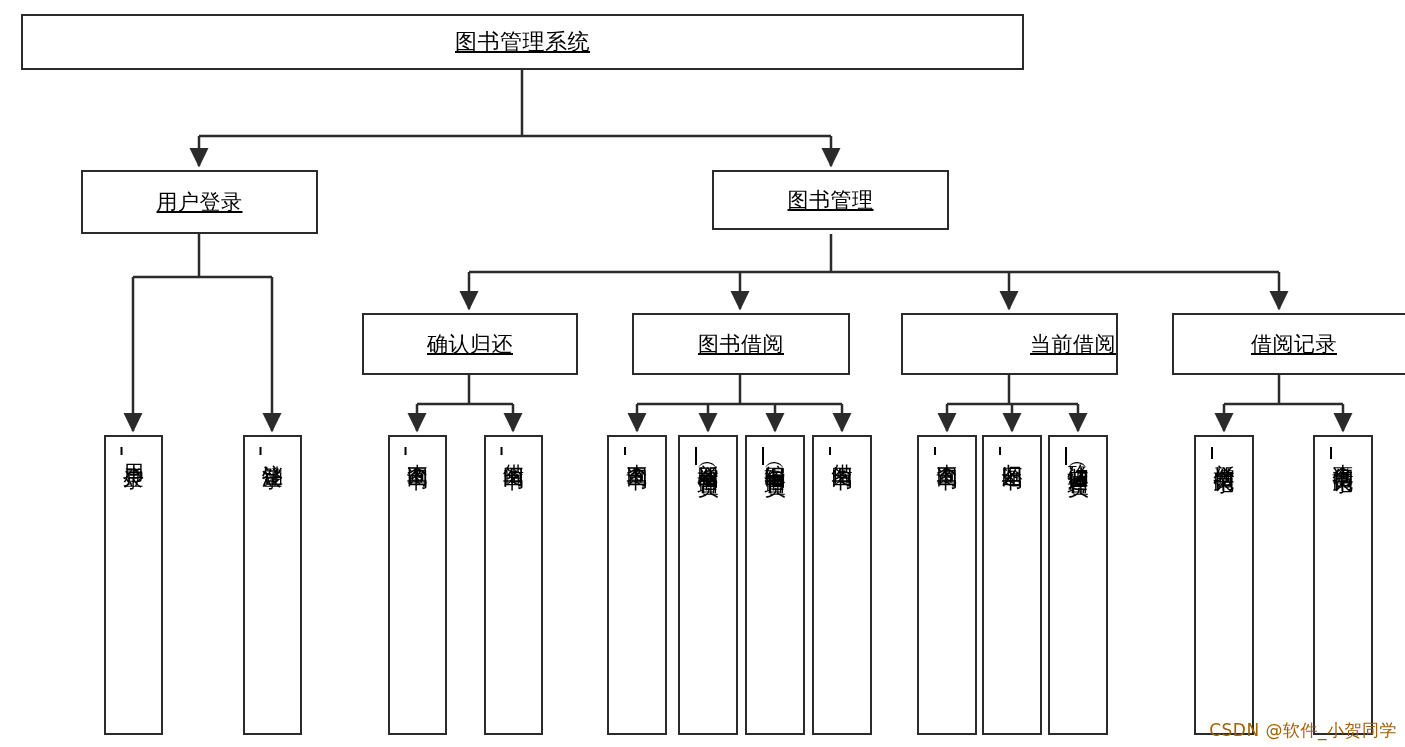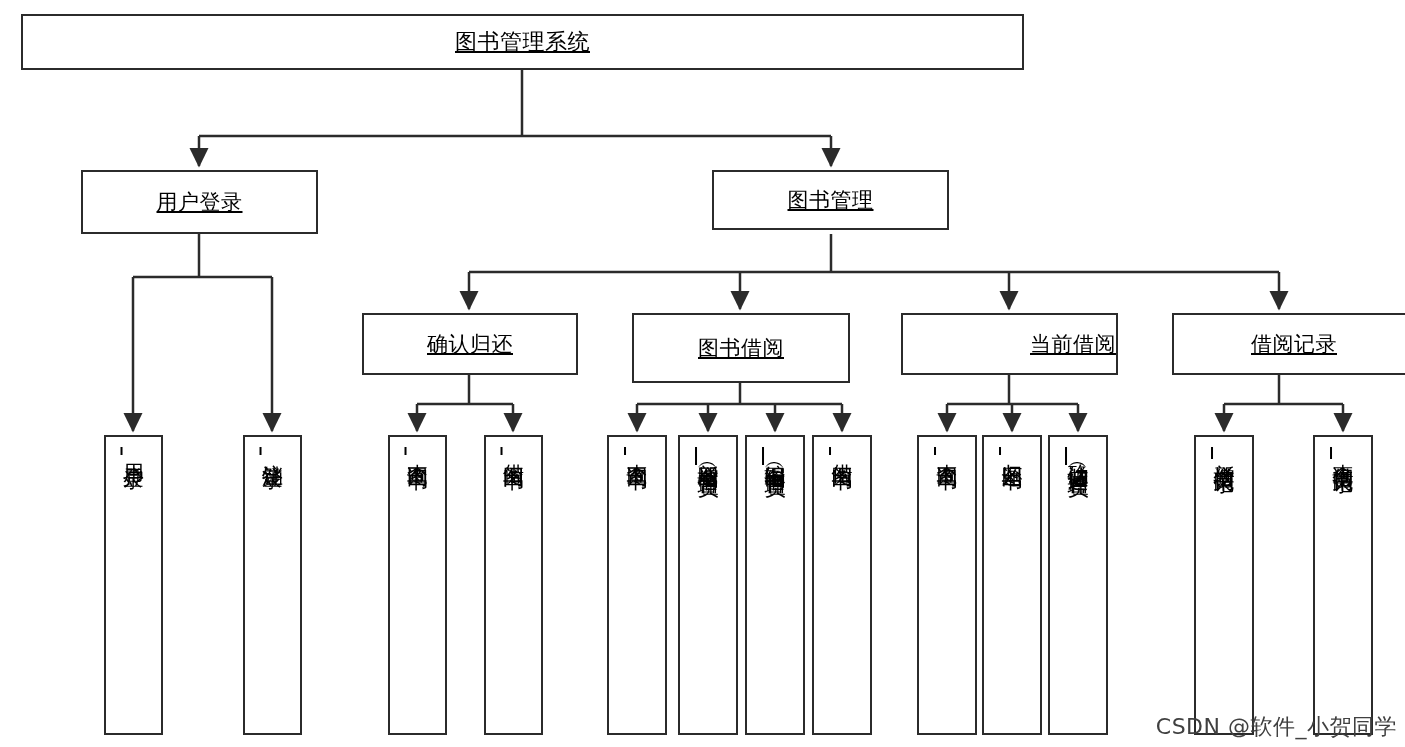--- a/index.html
+++ b/index.html
@@ -61,22 +61,22 @@
     writing-mode: vertical-rl;
     text-orientation: upright;
     font-size: 21px;
     line-height: 1.05;
     letter-spacing: 2px;
   }
   #watermark {
     position: absolute;
     right: 8px;
     bottom: 5px;
-    font-size: 22px;
-    color: #404040;
+    font-size: 17px;
+    color: #a16207;
     letter-spacing: 0.5px;
     white-space: nowrap;
     user-select: none;
   }
 </style>
 </head>
 <body>
 
 <div id="diagram-root">
 
@@ -139,21 +139,21 @@
   </div>
 
   <div class="node horiz" style="left:712px; top:170px; width:237px; height:60px;justify-content:center;">
     <span class="label">图书管理</span>
   </div>
 
   <div class="node horiz" style="left:362px; top:313px; width:216px; height:62px;">
     <span class="label">确认归还</span>
   </div>
 
-  <div class="node horiz" style="left:632px; top:313px; width:218px; height:70px;">
+  <div class="node horiz" style="left:632px; top:313px; width:218px; height:62px;">
     <span class="label">图书借阅</span>
   </div>
 
   <div class="node horiz" style="left:901px; top:313px; width:217px; height:62px;justify-content:flex-end;">
     <span class="label">当前借阅</span>
   </div>
 
   <div class="node horiz" style="left:1172px; top:313px; width:244px; height:62px;">
     <span class="label">借阅记录</span>
   </div>

